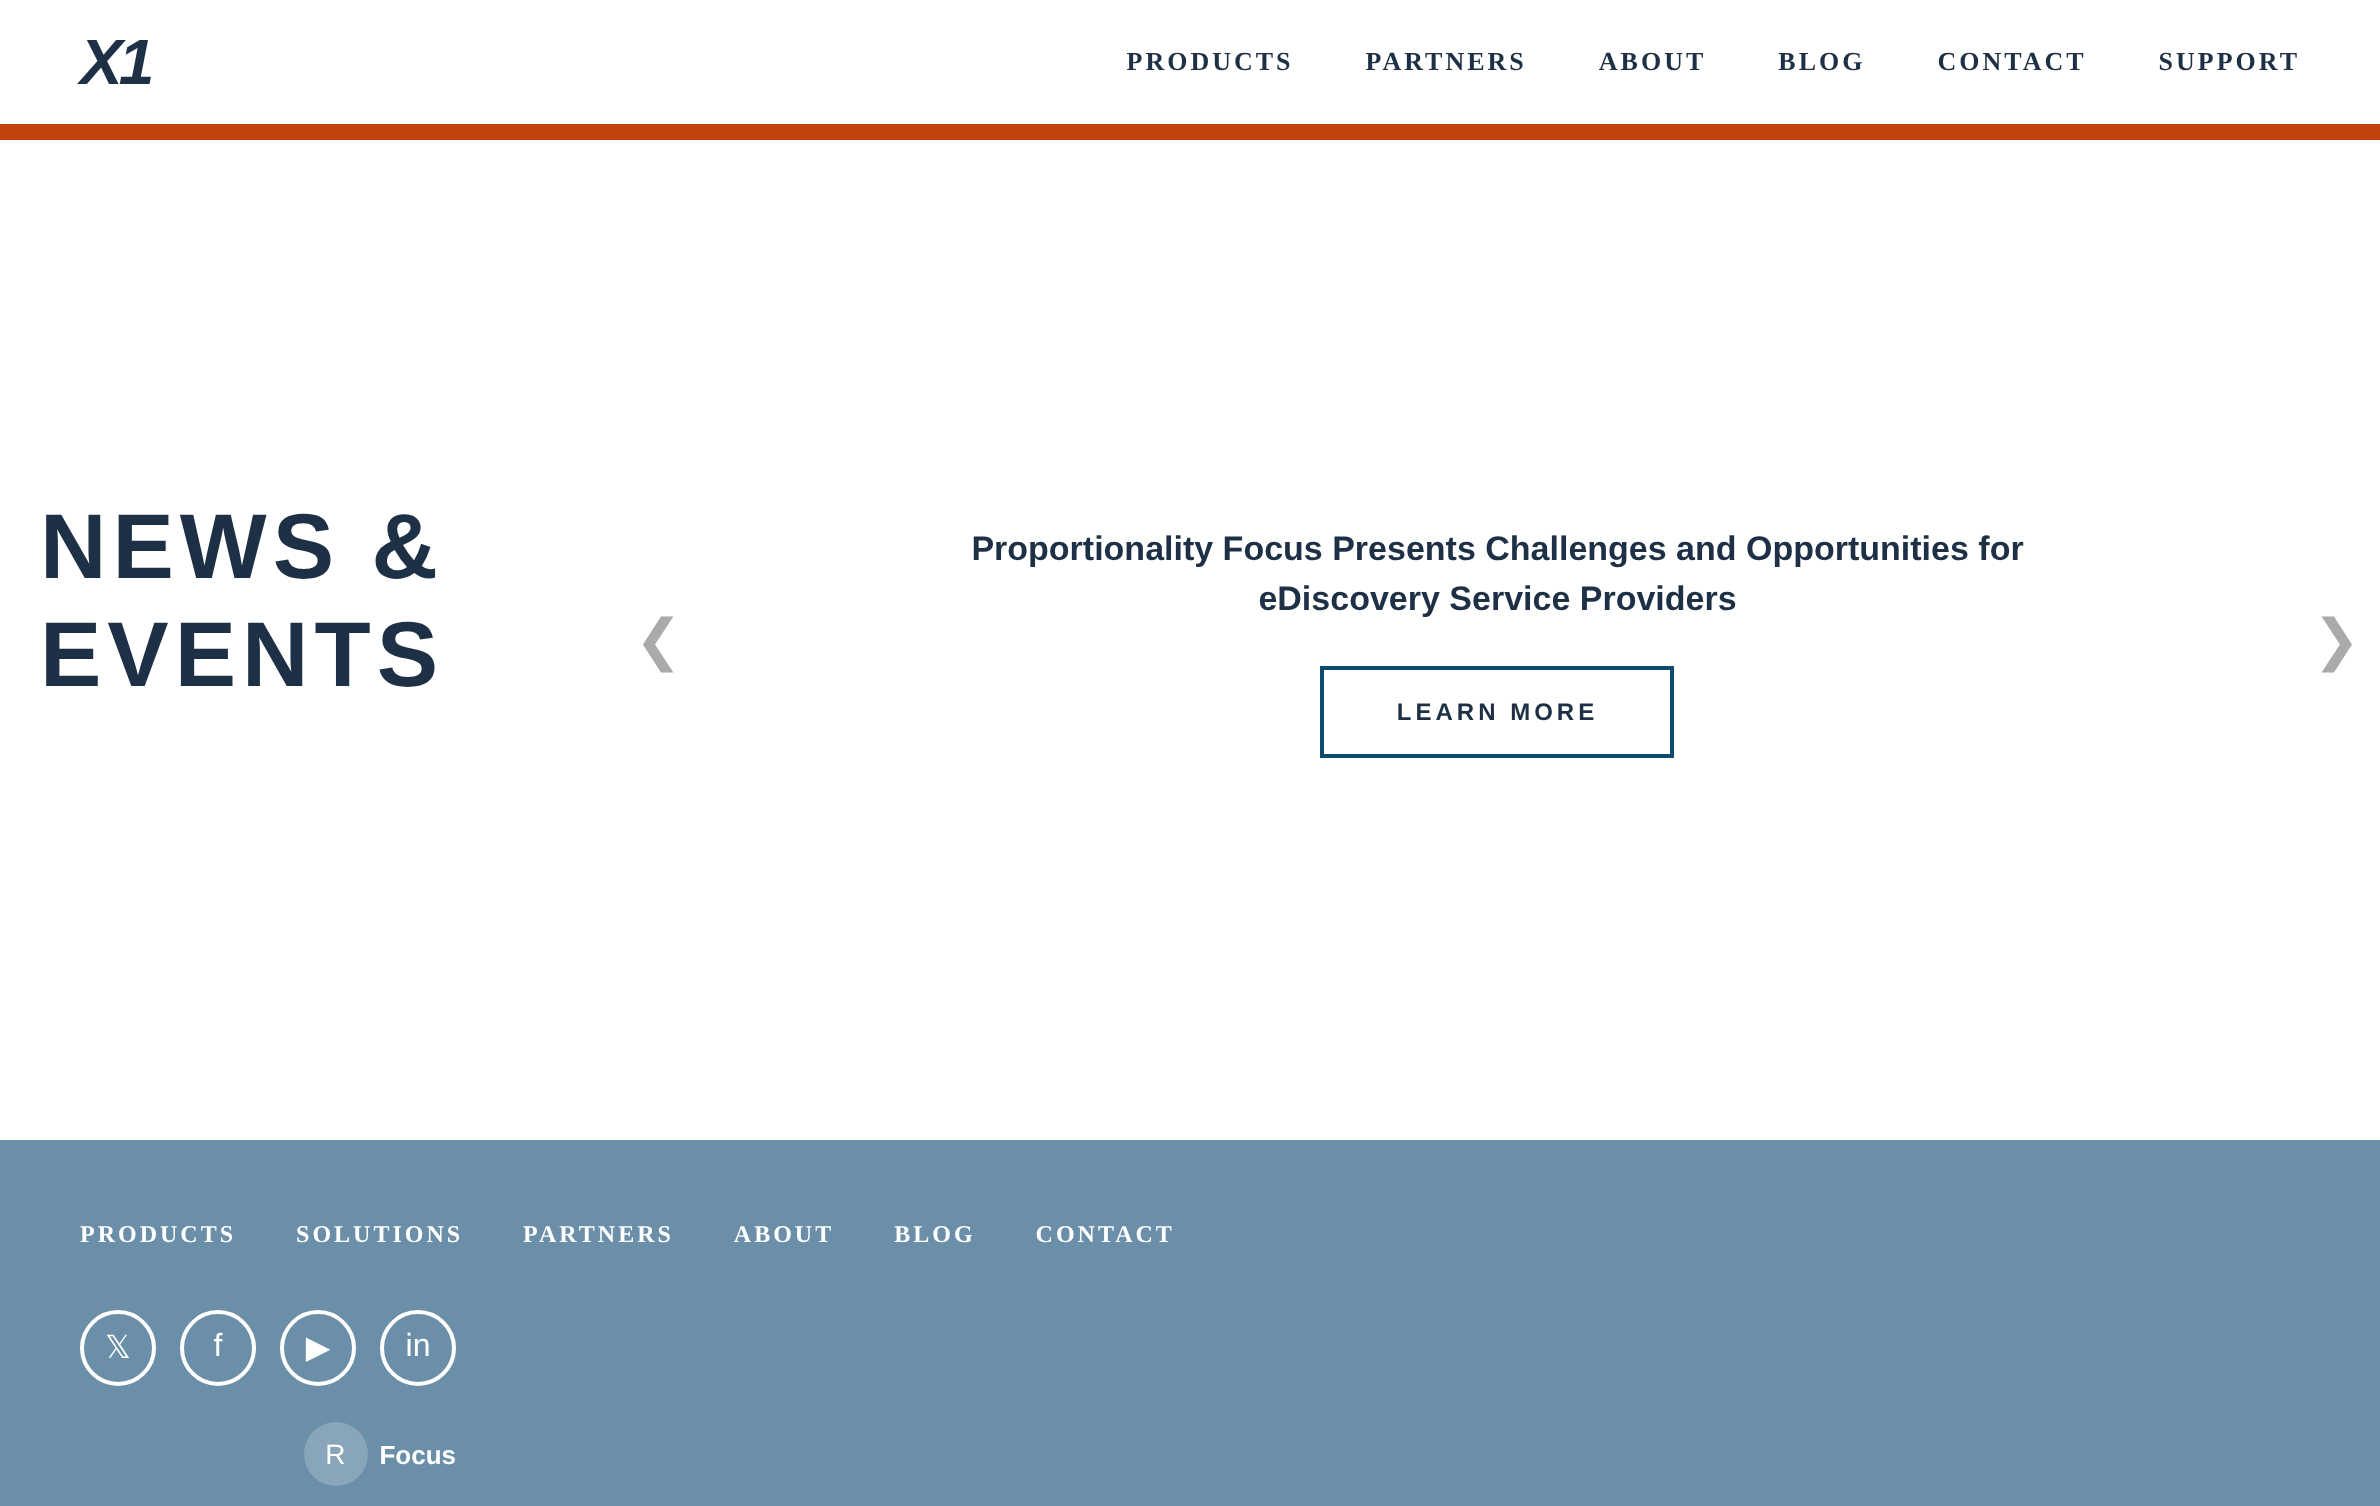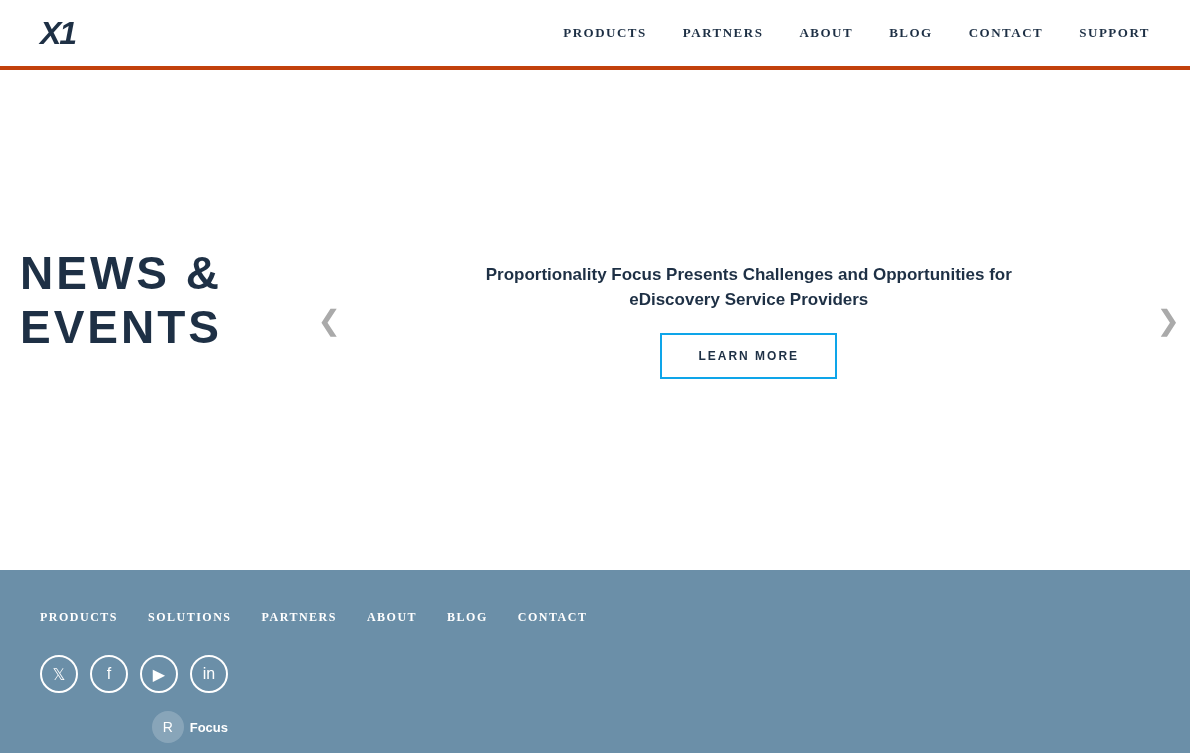--- a/index.html
+++ b/index.html
@@ -6,21 +6,21 @@
     body { font-family: Arial, Helvetica, sans-serif; background: #fff; color: #1e3045; }
 
     
     header {
       display: flex;
       align-items: center;
       justify-content: space-between;
       padding: 0 40px;
       height: 70px;
       background: #fff;
-      border-bottom: 4px solid #c2410c;
+      border-bottom: 8px solid #c2410c;
     }
     .logo {
       font-size: 32px;
       font-weight: 900;
       color: #1e3045;
       letter-spacing: -2px;
       font-style: italic;
     }
     nav { display: flex; gap: 36px; }
     nav a {
@@ -92,21 +92,21 @@
     .slide-body {
       font-size: 15px;
       color: #444;
       line-height: 1.7;
       margin-bottom: 30px;
     }
 
     .learn-more-btn {
       display: inline-block;
       padding: 14px 36px;
-      border: 2px solid #0ea5e9;
+      border: 2px solid #0c4a6e;
       color: #1e3045;
       background: #fff;
       font-size: 12px;
       font-weight: 700;
       letter-spacing: 2px;
       text-transform: uppercase;
       cursor: pointer;
       text-decoration: none;
     }
 

